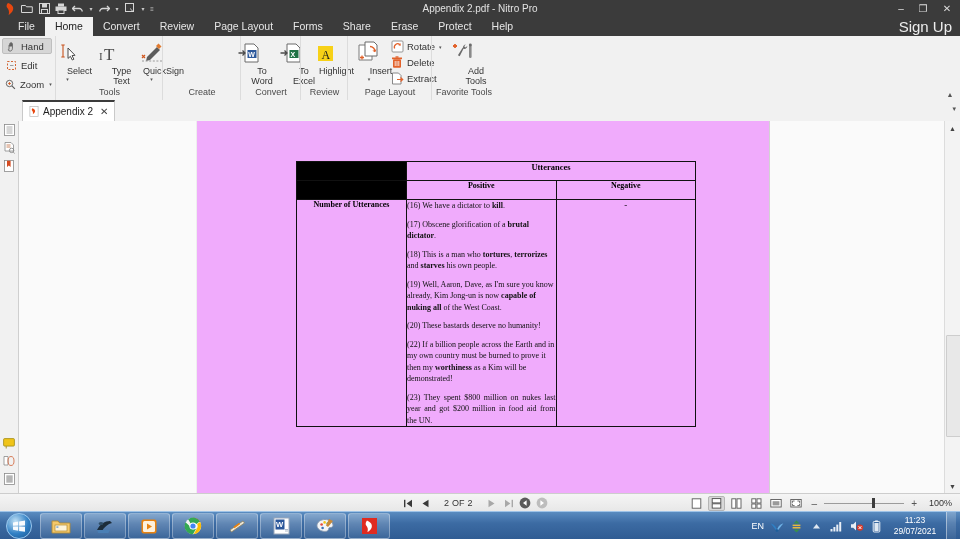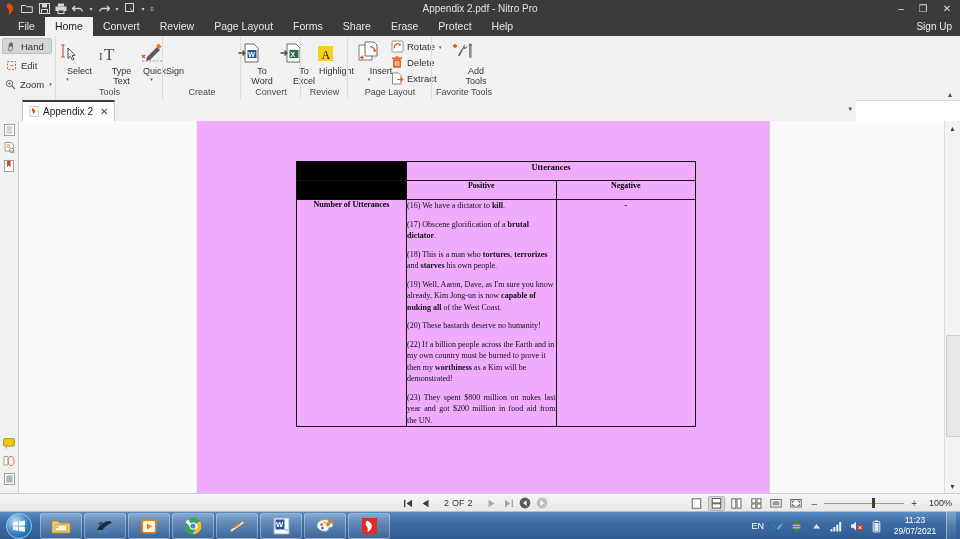--- a/index.html
+++ b/index.html
@@ -20,21 +20,21 @@
   .title-text{position:absolute;left:0;top:1px;width:960px;text-align:center;color:#e2e2e2;font-size:10px;line-height:15px;}
   .wctrl{position:absolute;top:0;right:0;height:17px;display:flex;}
   .wbtn{width:22px;height:17px;display:flex;align-items:center;justify-content:center;color:#dcdcdc;font-size:10px;}
   .wbtn:last-child{width:26px;}
 
   
   .menubar{position:absolute;left:0;top:17px;width:960px;height:19px;background:#3b3b3b;}
   .menus{position:absolute;left:8px;top:0;height:19px;display:flex;align-items:stretch;}
   .menu{padding:0 10px;color:#e6e6e6;font-size:10.5px;line-height:19px;}
   .menu.active{background:#f1f1f1;color:#222;}
-  .signup{position:absolute;right:8px;top:0;color:#ededed;font-size:10px;line-height:19px;}
+  .signup{position:absolute;right:8px;top:0;color:#ededed;font-size:15px;line-height:19px;}
 
   
   .ribbon{position:absolute;left:0;top:36px;width:960px;height:64px;background:#f1f1f1;border-bottom:1px solid #d6d6d6;}
   .rib-left{position:absolute;left:2px;top:2px;width:50px;}
   .mode-btn{display:flex;align-items:center;gap:4px;height:14px;padding:1px 3px;margin-bottom:3px;font-size:9.5px;color:#333;border-radius:2px;}
   .mode-btn.sel{background:#d6d6d6;border:1px solid #bfbfbf;padding:0 2px;}
   .mode-ic{width:12px;height:12px;display:flex;align-items:center;justify-content:center;}
   .mode-ic svg{display:block;}
   .mini-caret{font-size:5px;color:#555;margin-left:1px;}
 
@@ -47,21 +47,21 @@
   .bigbtn .bl{font-size:9px;color:#333;text-align:center;line-height:10px;margin-top:2px;padding-left:24px;}
   .bigbtn .bc{font-size:5px;color:#555;line-height:6px;}
 
   .smallbtn{display:flex;align-items:center;gap:3px;height:15px;padding:0 2px;}
   .smallbtn .si{width:14px;height:14px;display:flex;align-items:center;justify-content:center;}
   .smallbtn .sl{font-size:9.5px;color:#333;}
 
   .collapse{position:absolute;right:4px;bottom:1px;width:12px;height:10px;display:flex;align-items:center;justify-content:center;color:#555;font-size:7px;}
 
   
-  .tabstrip{position:absolute;left:0;top:100px;width:856px;height:21px;background:#f1f1f1;border-bottom:1px solid #0f172a;}
+  .tabstrip{position:absolute;left:0;top:100px;width:960px;height:21px;background:#f1f1f1;border-bottom:1px solid #0f172a;}
   .doctab{position:absolute;left:22px;top:0;height:21px;background:#ffffff;border-top:2px solid #3b3b3b;border-left:1px solid #c9c9c9;border-right:1px solid #c9c9c9;display:flex;align-items:center;gap:4px;padding:0 6px;box-sizing:border-box;}
   .doctab .tl{font-size:10px;color:#222;}
   .doctab .tx{font-size:10px;color:#444;margin-left:3px;}
   .nitro-mini{width:10px;height:11px;display:block;}
   .strip-caret{position:absolute;right:4px;top:5px;font-size:7px;color:#555;}
 
   
   .rail{position:absolute;left:0;top:121px;width:18px;height:372px;background:#f1f1f1;border-right:1px solid #cfcfcf;}
   .rail-ic{width:14px;height:14px;margin:2px auto 4px;display:flex;align-items:center;justify-content:center;}
   .rail-bottom{position:absolute;bottom:3px;left:0;width:18px;}

